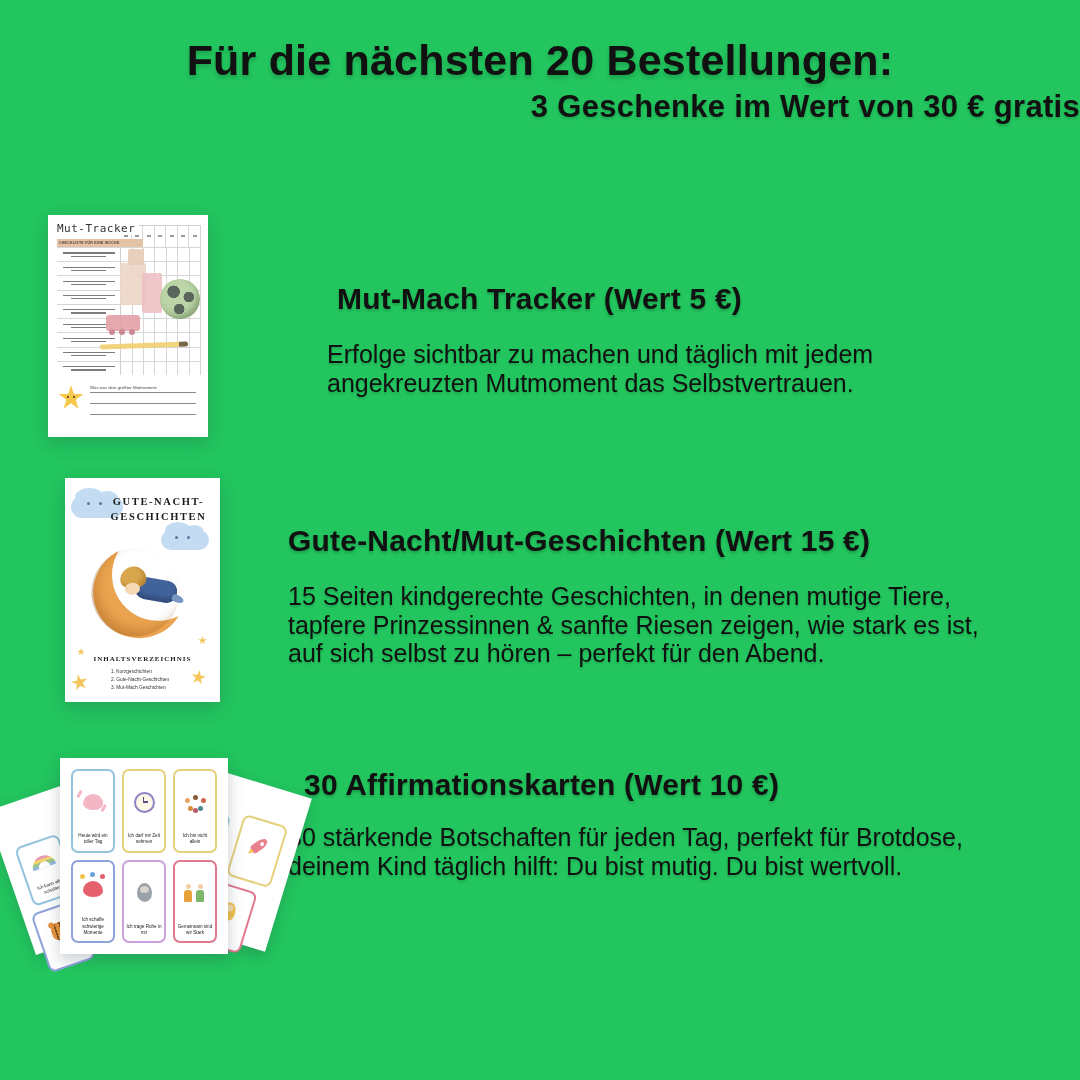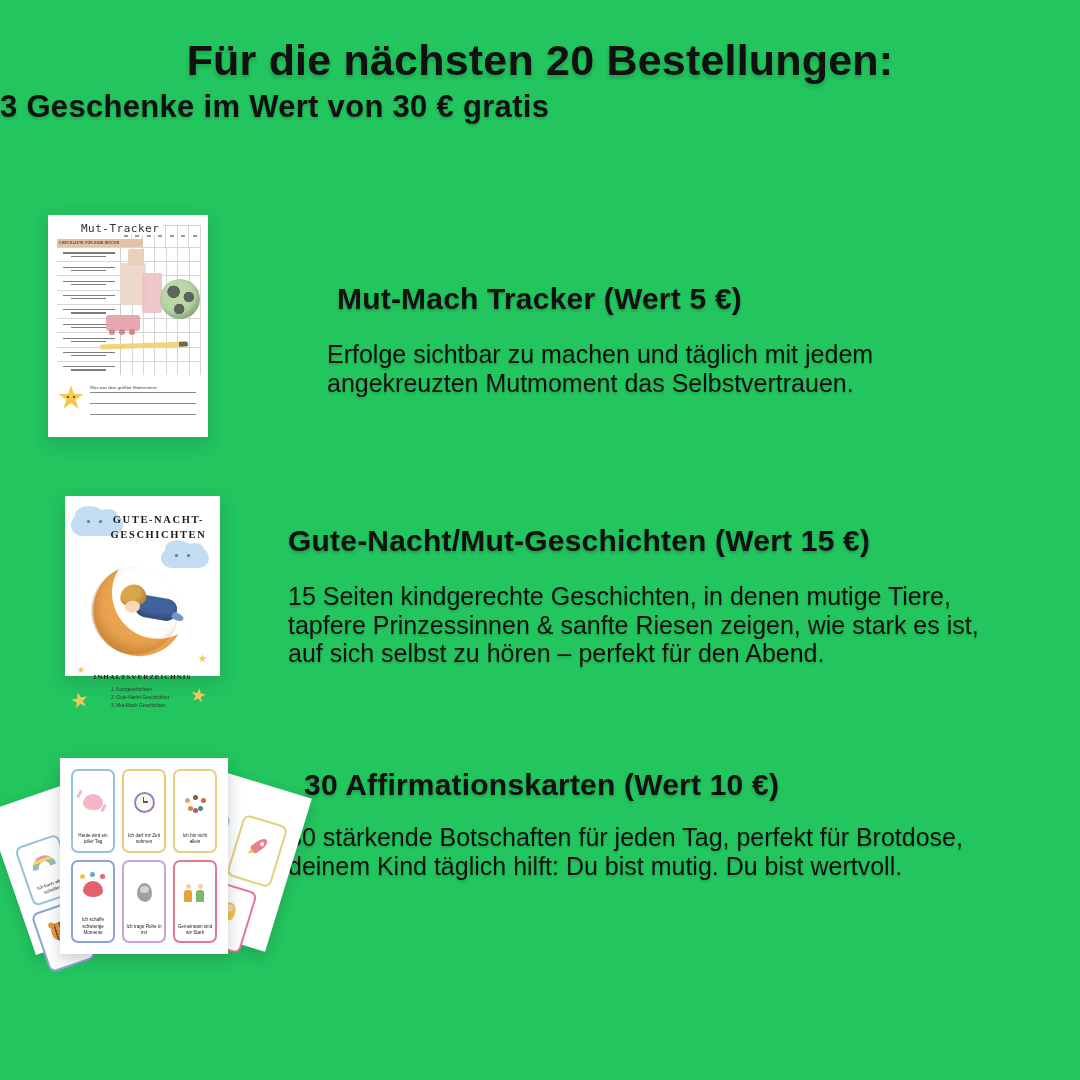--- a/index.html
+++ b/index.html
@@ -3,21 +3,21 @@
 <meta charset="utf-8">
 <style>
   html,body{margin:0;padding:0;}
   body{width:1080px;height:1080px;font-family:"Liberation Sans",sans-serif;}
   .canvas{position:relative;width:1080px;height:1080px;background:#22c55e;overflow:hidden;color:#111;}
 
   
   .hero-title{position:absolute;top:36px;left:0;right:0;text-align:center;
     font-size:43px;font-weight:bold;letter-spacing:.2px;
     text-shadow:0 3px 4px rgba(0,0,0,.18);}
-  .hero-sub{position:absolute;top:89px;left:0;right:0;text-align:left;
+  .hero-sub{position:absolute;top:89px;left:0;right:0;text-align:right;
     font-size:31px;font-weight:bold;letter-spacing:.3px;
     text-shadow:0 2px 3px rgba(0,0,0,.16);}
 
   
   .offer-text{position:absolute;left:288px;width:770px;}
   .ot1{top:282px;margin-left:39px;} .ot2{top:524px;} .ot3{top:768px;}
   .offer-heading{font-size:30px;font-weight:bold;letter-spacing:.2px;
     text-shadow:0 2px 3px rgba(0,0,0,.2);}
   .ot1 .offer-heading{padding-left:10px;}
   .ot3 .offer-heading{padding-left:16px;}
@@ -26,21 +26,21 @@
   .ot3 .offer-body{margin-top:21px;}
   .ln{white-space:nowrap;}
   .b{font-weight:normal;}
 
   
   .sheet{background:#fff;box-shadow:0 6px 16px rgba(40,60,70,.22);}
 
   
   .tracker{position:absolute;left:48px;top:215px;width:160px;height:222px;}
   .t-title{position:absolute;left:9px;top:7px;z-index:3;background:#fff;padding-right:4px;
-    font-family:"DejaVu Sans Mono",monospace;font-size:11px;letter-spacing:.5px;color:#333;margin-left:24px;}
+    font-family:"DejaVu Sans Mono",monospace;font-size:11px;letter-spacing:.5px;color:#333;}
   .t-banner{position:absolute;left:9px;top:24px;z-index:3;width:84px;height:8px;background:#e3c2a6;
     font-size:3.6px;font-weight:bold;color:#5a4632;line-height:8px;padding-left:2px;
     letter-spacing:.2px;overflow:hidden;white-space:nowrap;}
   .t-grid{position:absolute;left:9px;top:10px;right:7px;bottom:62px;z-index:1;
     display:flex;flex-direction:column;}
   .trow{flex:1;display:flex;}
   .trow.thead{flex:0 0 22px;}
   .tlab{width:44%;border-right:.5px solid #cfcfcf;display:flex;flex-direction:column;
     justify-content:center;align-items:center;gap:2px;border-top:.5px solid #d6d6d6;}
   .thead .tlab{border:none;}
@@ -66,21 +66,21 @@
     border-radius:2px;transform:rotate(-2deg);}
   .t-star{position:absolute;left:10px;top:170px;width:26px;height:26px;background:#f6c84c;z-index:2;
     clip-path:polygon(50% 0%,61% 35%,98% 35%,68% 57%,79% 91%,50% 70%,21% 91%,32% 57%,2% 35%,39% 35%);}
   .t-star::after{content:"";position:absolute;left:9px;top:11px;width:2px;height:2px;border-radius:50%;
     background:#4a3a1a;box-shadow:6px 0 0 #4a3a1a;}
   .t-prompt{position:absolute;left:42px;top:170px;font-size:4.4px;color:#444;z-index:2;white-space:nowrap;}
   .t-line{position:absolute;left:42px;width:106px;height:1px;background:#8a8a8a;z-index:2;}
   .tl1{top:177px;} .tl2{top:188px;} .tl3{top:199px;}
 
   
-  .book{position:absolute;left:65px;top:496px;width:155px;height:180px;}
+  .book{position:absolute;left:65px;top:478px;width:155px;height:224px;}
   .cloud{position:absolute;background:#c3dcf2;border-radius:12px;}
   .cloud::before,.cloud::after{content:"";position:absolute;background:#c3dcf2;border-radius:50%;}
   .cloud::before{width:55%;height:90%;left:8%;top:-38%;}
   .cloud::after{width:40%;height:70%;right:10%;top:-25%;}
   .cl1{left:6px;top:18px;width:52px;height:22px;}
   .cl2{left:96px;top:52px;width:48px;height:20px;}
   .cloud .eyes{position:absolute;left:30%;top:28%;width:3px;height:3px;border-radius:50%;
     background:#5a79a0;box-shadow:12px 0 0 #5a79a0;z-index:2;}
   .b-t1,.b-t2{position:absolute;left:38px;right:6px;text-align:center;z-index:2;
     font-family:"Liberation Serif",serif;font-weight:bold;font-size:10.5px;letter-spacing:1.6px;color:#1a1a1a;}

